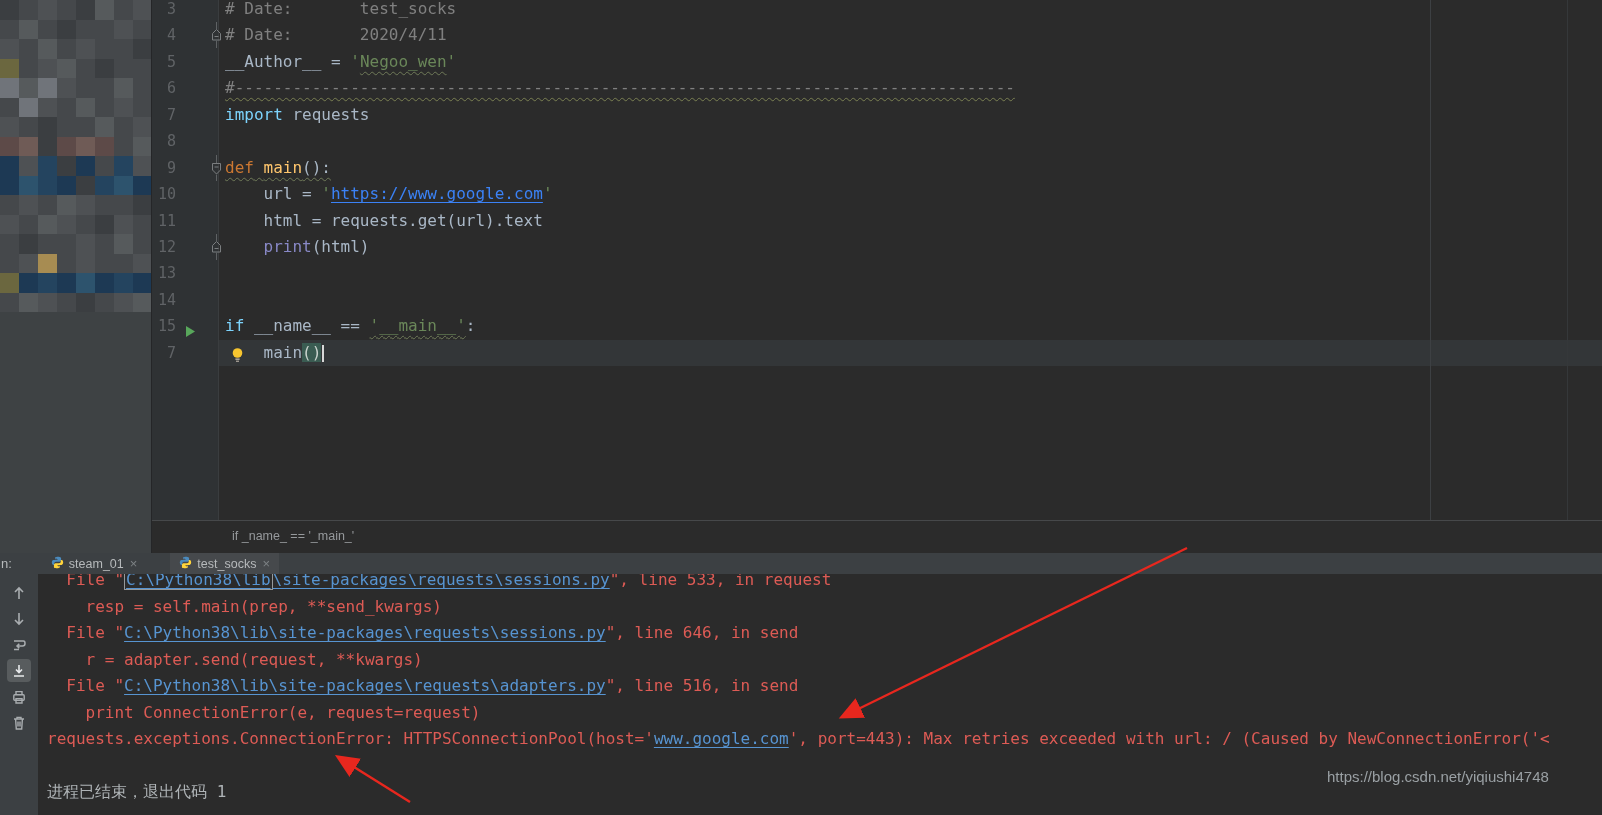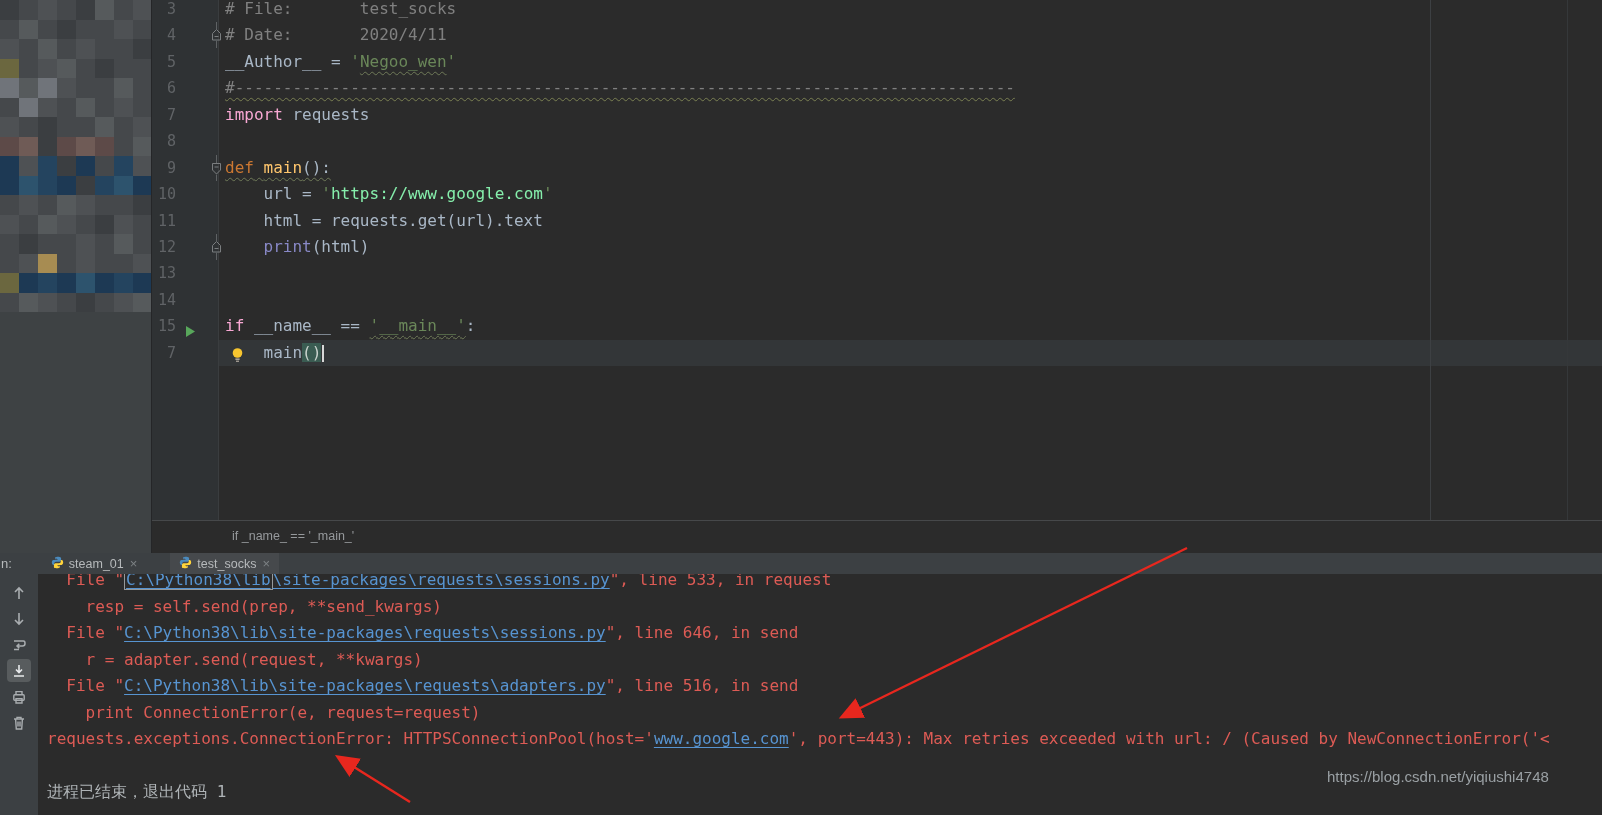--- a/index.html
+++ b/index.html
@@ -23,28 +23,28 @@
   .eline .num{width:24px;flex:none;text-align:right;color:#606366;font-size:15px}
   .eline .ico{width:49px;flex:none;position:relative}
   .eline .code{white-space:pre;position:relative}
   .ico .foldi{position:absolute;right:2px;top:0}
   .ico .runi{position:absolute;left:8px;top:7px}
   .bulb{position:absolute;left:6px;top:5px}
   .caret{display:inline-block;width:2px;height:17px;background:#d8d8d8;vertical-align:middle;margin-left:1px}
 
   .cm{color:#808080}
   .cmw{color:#808080;text-decoration:underline wavy #7a8052;text-underline-offset:4px;text-decoration-thickness:1px}
-  .kw{color:#f9a8d4}
+  .kw{color:#7dd3fc}
   .kww{color:#cc7832;text-decoration:underline wavy #6f7a58;text-underline-offset:4px;text-decoration-thickness:1px}
   .fnw{color:#ffc66d;text-decoration:underline wavy #6f7a58;text-underline-offset:4px;text-decoration-thickness:1px}
   .tx{color:#a9b7c6}
   .txw{color:#a9b7c6;text-decoration:underline wavy #6f7a58;text-underline-offset:4px;text-decoration-thickness:1px}
   .st{color:#6a8759}
   .stw{color:#6a8759;text-decoration:underline wavy #6f7a58;text-underline-offset:4px;text-decoration-thickness:1px}
-  .stl{color:#86efac;text-underline-offset:3px}
+  .stl{color:#3b82f6;text-decoration:underline;text-underline-offset:3px}
   .bi{color:#8888c6}
   .br{background:#3a5c52;color:#c9d2cd}
 
   .bcbar{position:absolute;left:0;right:0;top:520px;height:33px;background:#2b2b2b;border-top:1px solid #46484a}
   .bcbar span{position:absolute;left:80px;top:8px;font-family:"Liberation Sans",sans-serif;font-size:12.5px;color:#96999c}
 
   
   .tabbar{position:absolute;left:0;top:553px;width:100%;height:21px;background:#3c4043;display:flex;align-items:center;z-index:5}
   .runlabel{color:#b6b9bb;font-family:"Liberation Sans",sans-serif;font-size:13px;margin-left:1px;flex:none}
   .tab{display:flex;align-items:center;gap:5px;padding:0 9px;height:21px;
@@ -210,21 +210,21 @@
 
 <div class="editor">
   <div class="gutterbg"></div>
   <div class="caretline"></div>
   <div class="mguide"></div>
   <div class="mguide2"></div>
   <div id="editor-lines">
       <div class="eline">
         <span class="num">3</span>
         <span class="ico"></span>
-        <span class="code"><span class="cm"># File:       test_socks</span></span>
+        <span class="code"><span class="cm"># Date:       test_socks</span></span>
       </div>
       <div class="eline">
         <span class="num">4</span>
         <span class="ico">
           <span class="foldi"><svg width="13" height="26" viewBox="0 0 13 26">
               <line x1="6.5" y1="0" x2="6.5" y2="7" stroke="#5f6264"></line>
               <path d="M2.5,11.5 L6.5,7.5 L10.5,11.5 L10.5,18 L2.5,18 Z" fill="none" stroke="#7b7e80"></path>
               <line x1="4.5" y1="14.5" x2="8.5" y2="14.5" stroke="#7b7e80"></line>
               <line x1="6.5" y1="18.5" x2="6.5" y2="26" stroke="#5f6264"></line>
             </svg></span>
@@ -370,21 +370,21 @@
     <div class="tbi">
       <svg width="16" height="16" viewBox="0 0 16 16" fill="none" stroke="#a9adb0" stroke-width="1.4">
         <path d="M3 4 H13 M6 4 V2.4 H10 V4 M4.6 4 L5.3 14 H10.7 L11.4 4 M7 6.5 V11.6 M9 6.5 V11.6"></path>
       </svg>
     </div>
   </div>
 
 <div class="cout">
   <div class="cwrap" id="console-lines">
       <div class="cline"><span class="e">  File "</span><span class="lb">C:\Python38\lib</span><span class="l">\site-packages\requests\sessions.py</span><span class="e">", line 533, in request</span></div>
-      <div class="cline"><span class="e">    resp = self.send(prep, **send_kwargs)</span></div>
+      <div class="cline"><span class="e">    resp = self.main(prep, **send_kwargs)</span></div>
       <div class="cline"><span class="e">  File "</span><span class="l">C:\Python38\lib\site-packages\requests\sessions.py</span><span class="e">", line 646, in send</span></div>
       <div class="cline"><span class="e">    r = adapter.send(request, **kwargs)</span></div>
       <div class="cline"><span class="e">  File "</span><span class="l">C:\Python38\lib\site-packages\requests\adapters.py</span><span class="e">", line 516, in send</span></div>
       <div class="cline"><span class="e">    print ConnectionError(e, request=request)</span></div>
       <div class="cline"><span class="e">requests.exceptions.ConnectionError: HTTPSConnectionPool(host='</span><span class="l">www.google.com</span><span class="e">', port=443): Max retries exceeded with url: / (Caused by NewConnectionError('&lt;</span></div>
       <div class="cline"></div>
       <div class="cline"><span class="p">进程已结束，退出代码 1</span></div>
     </div>
 </div>
 

